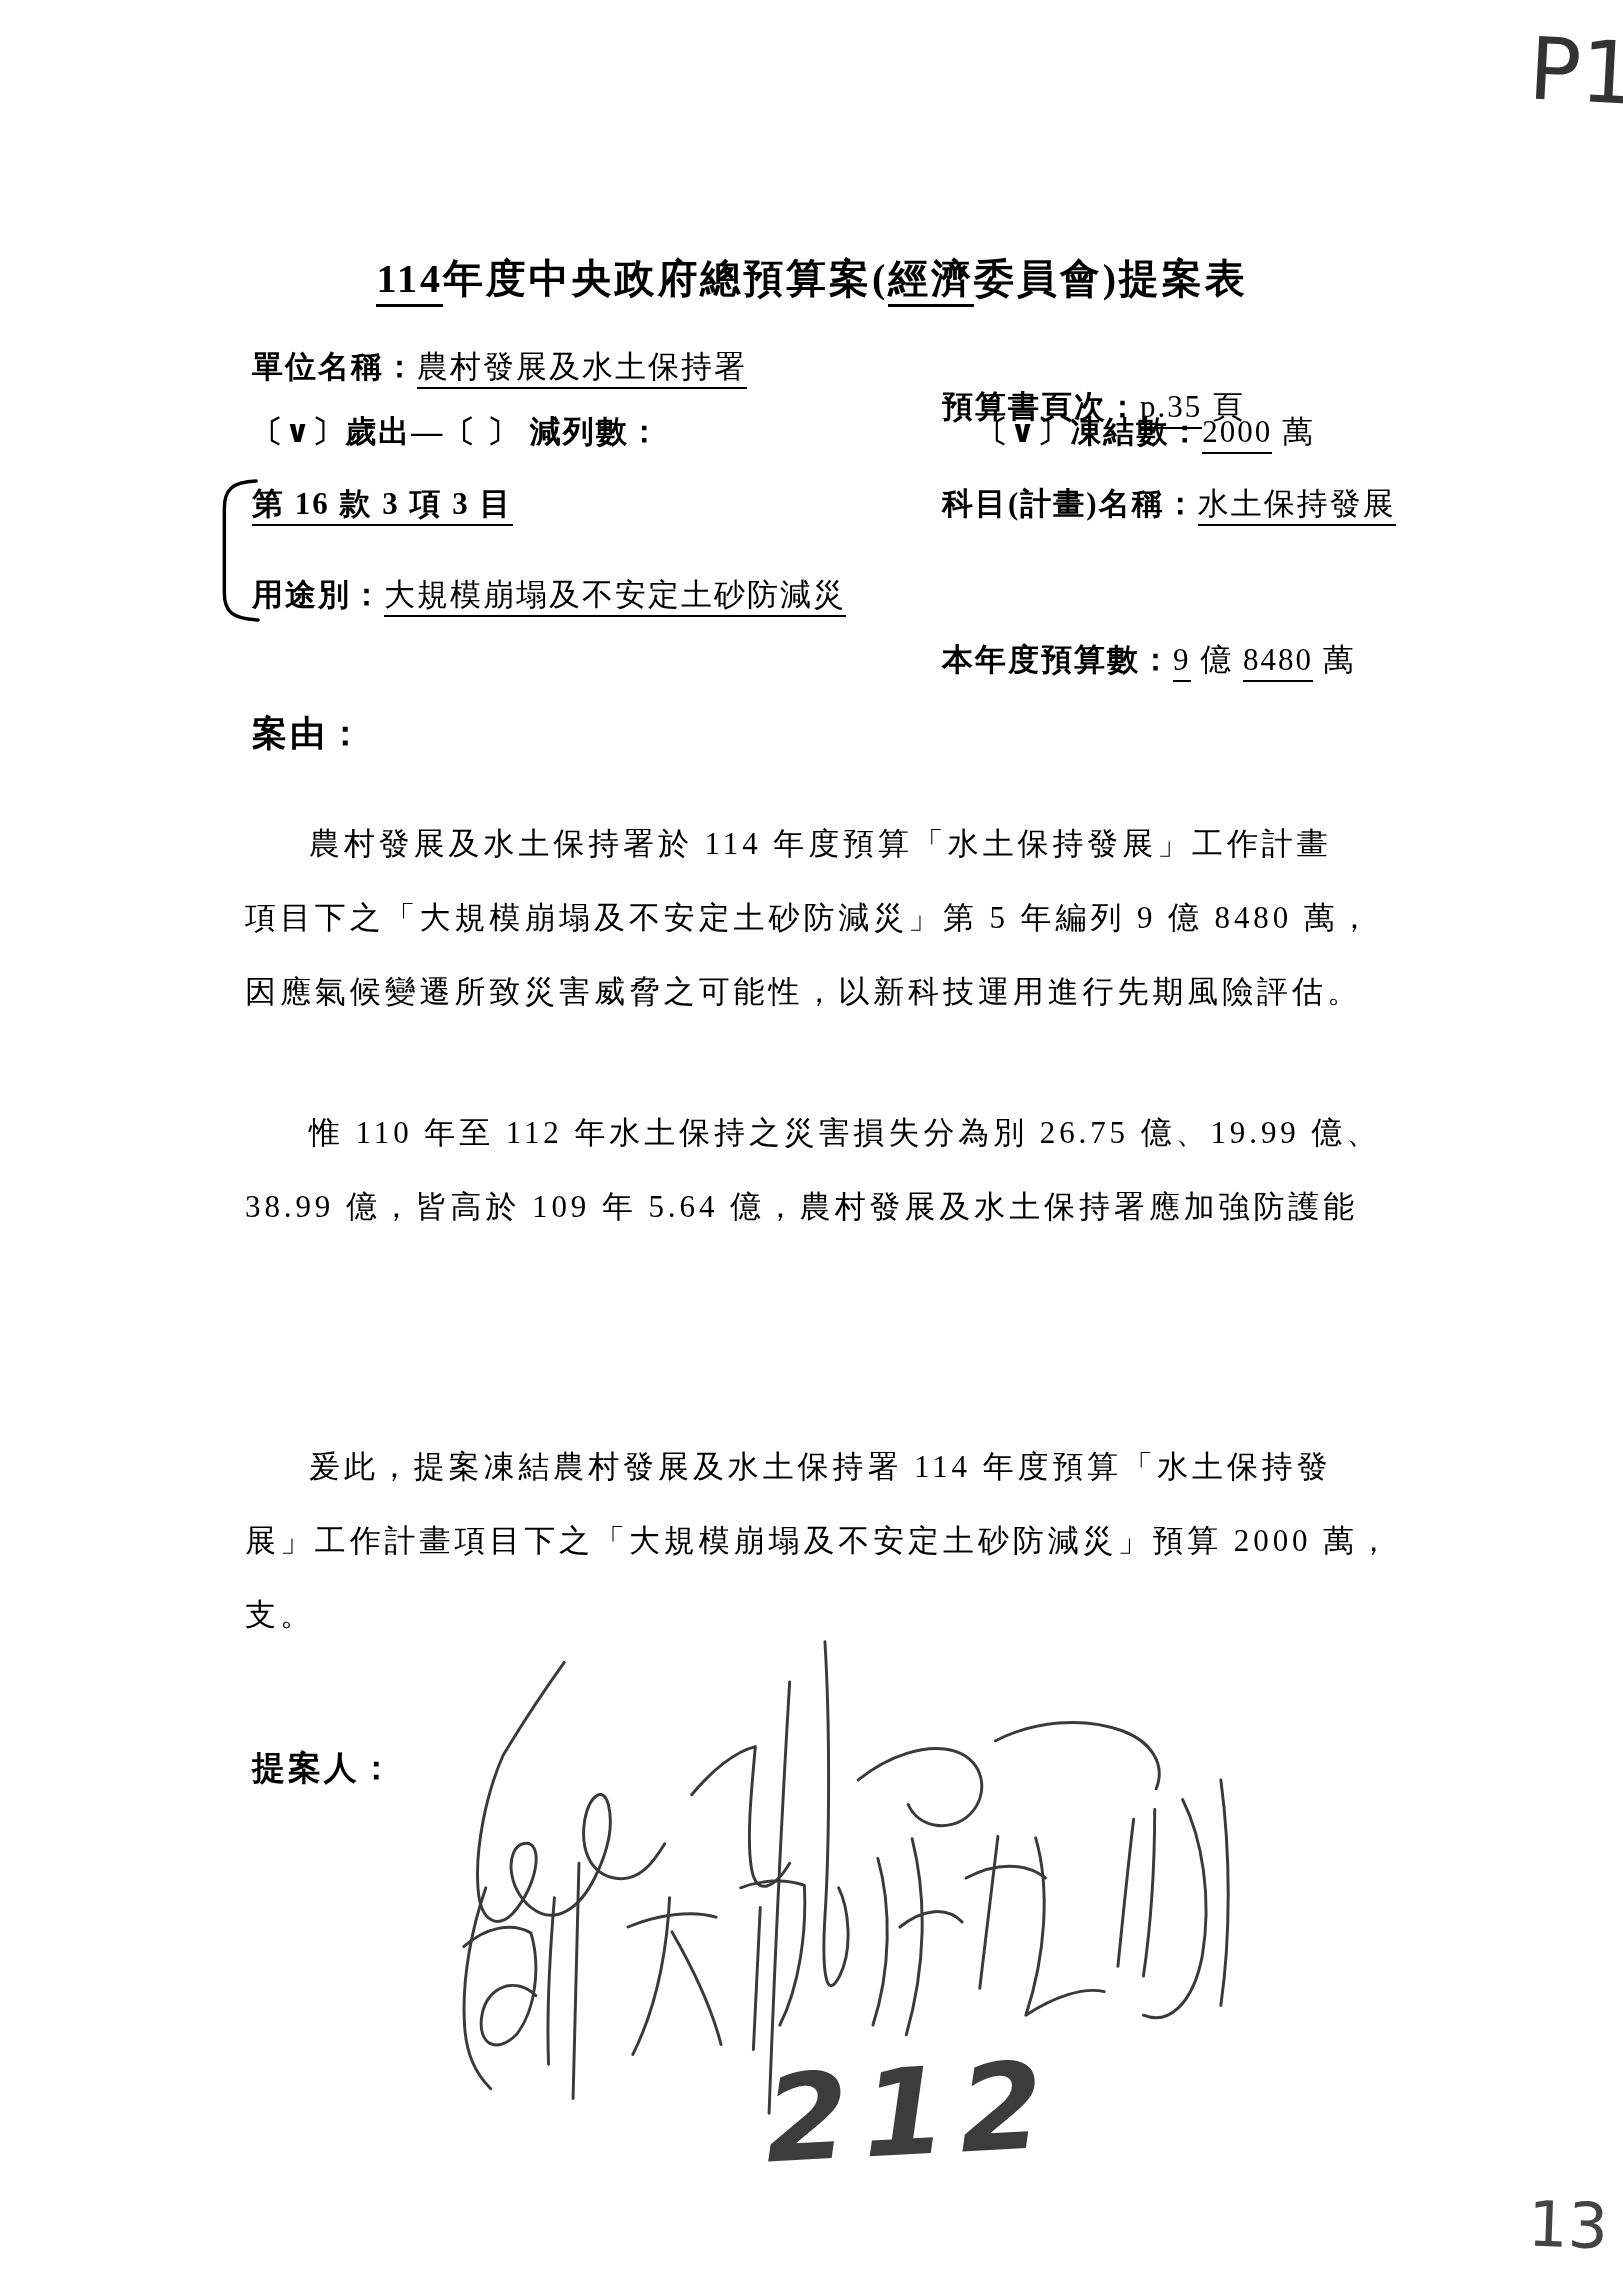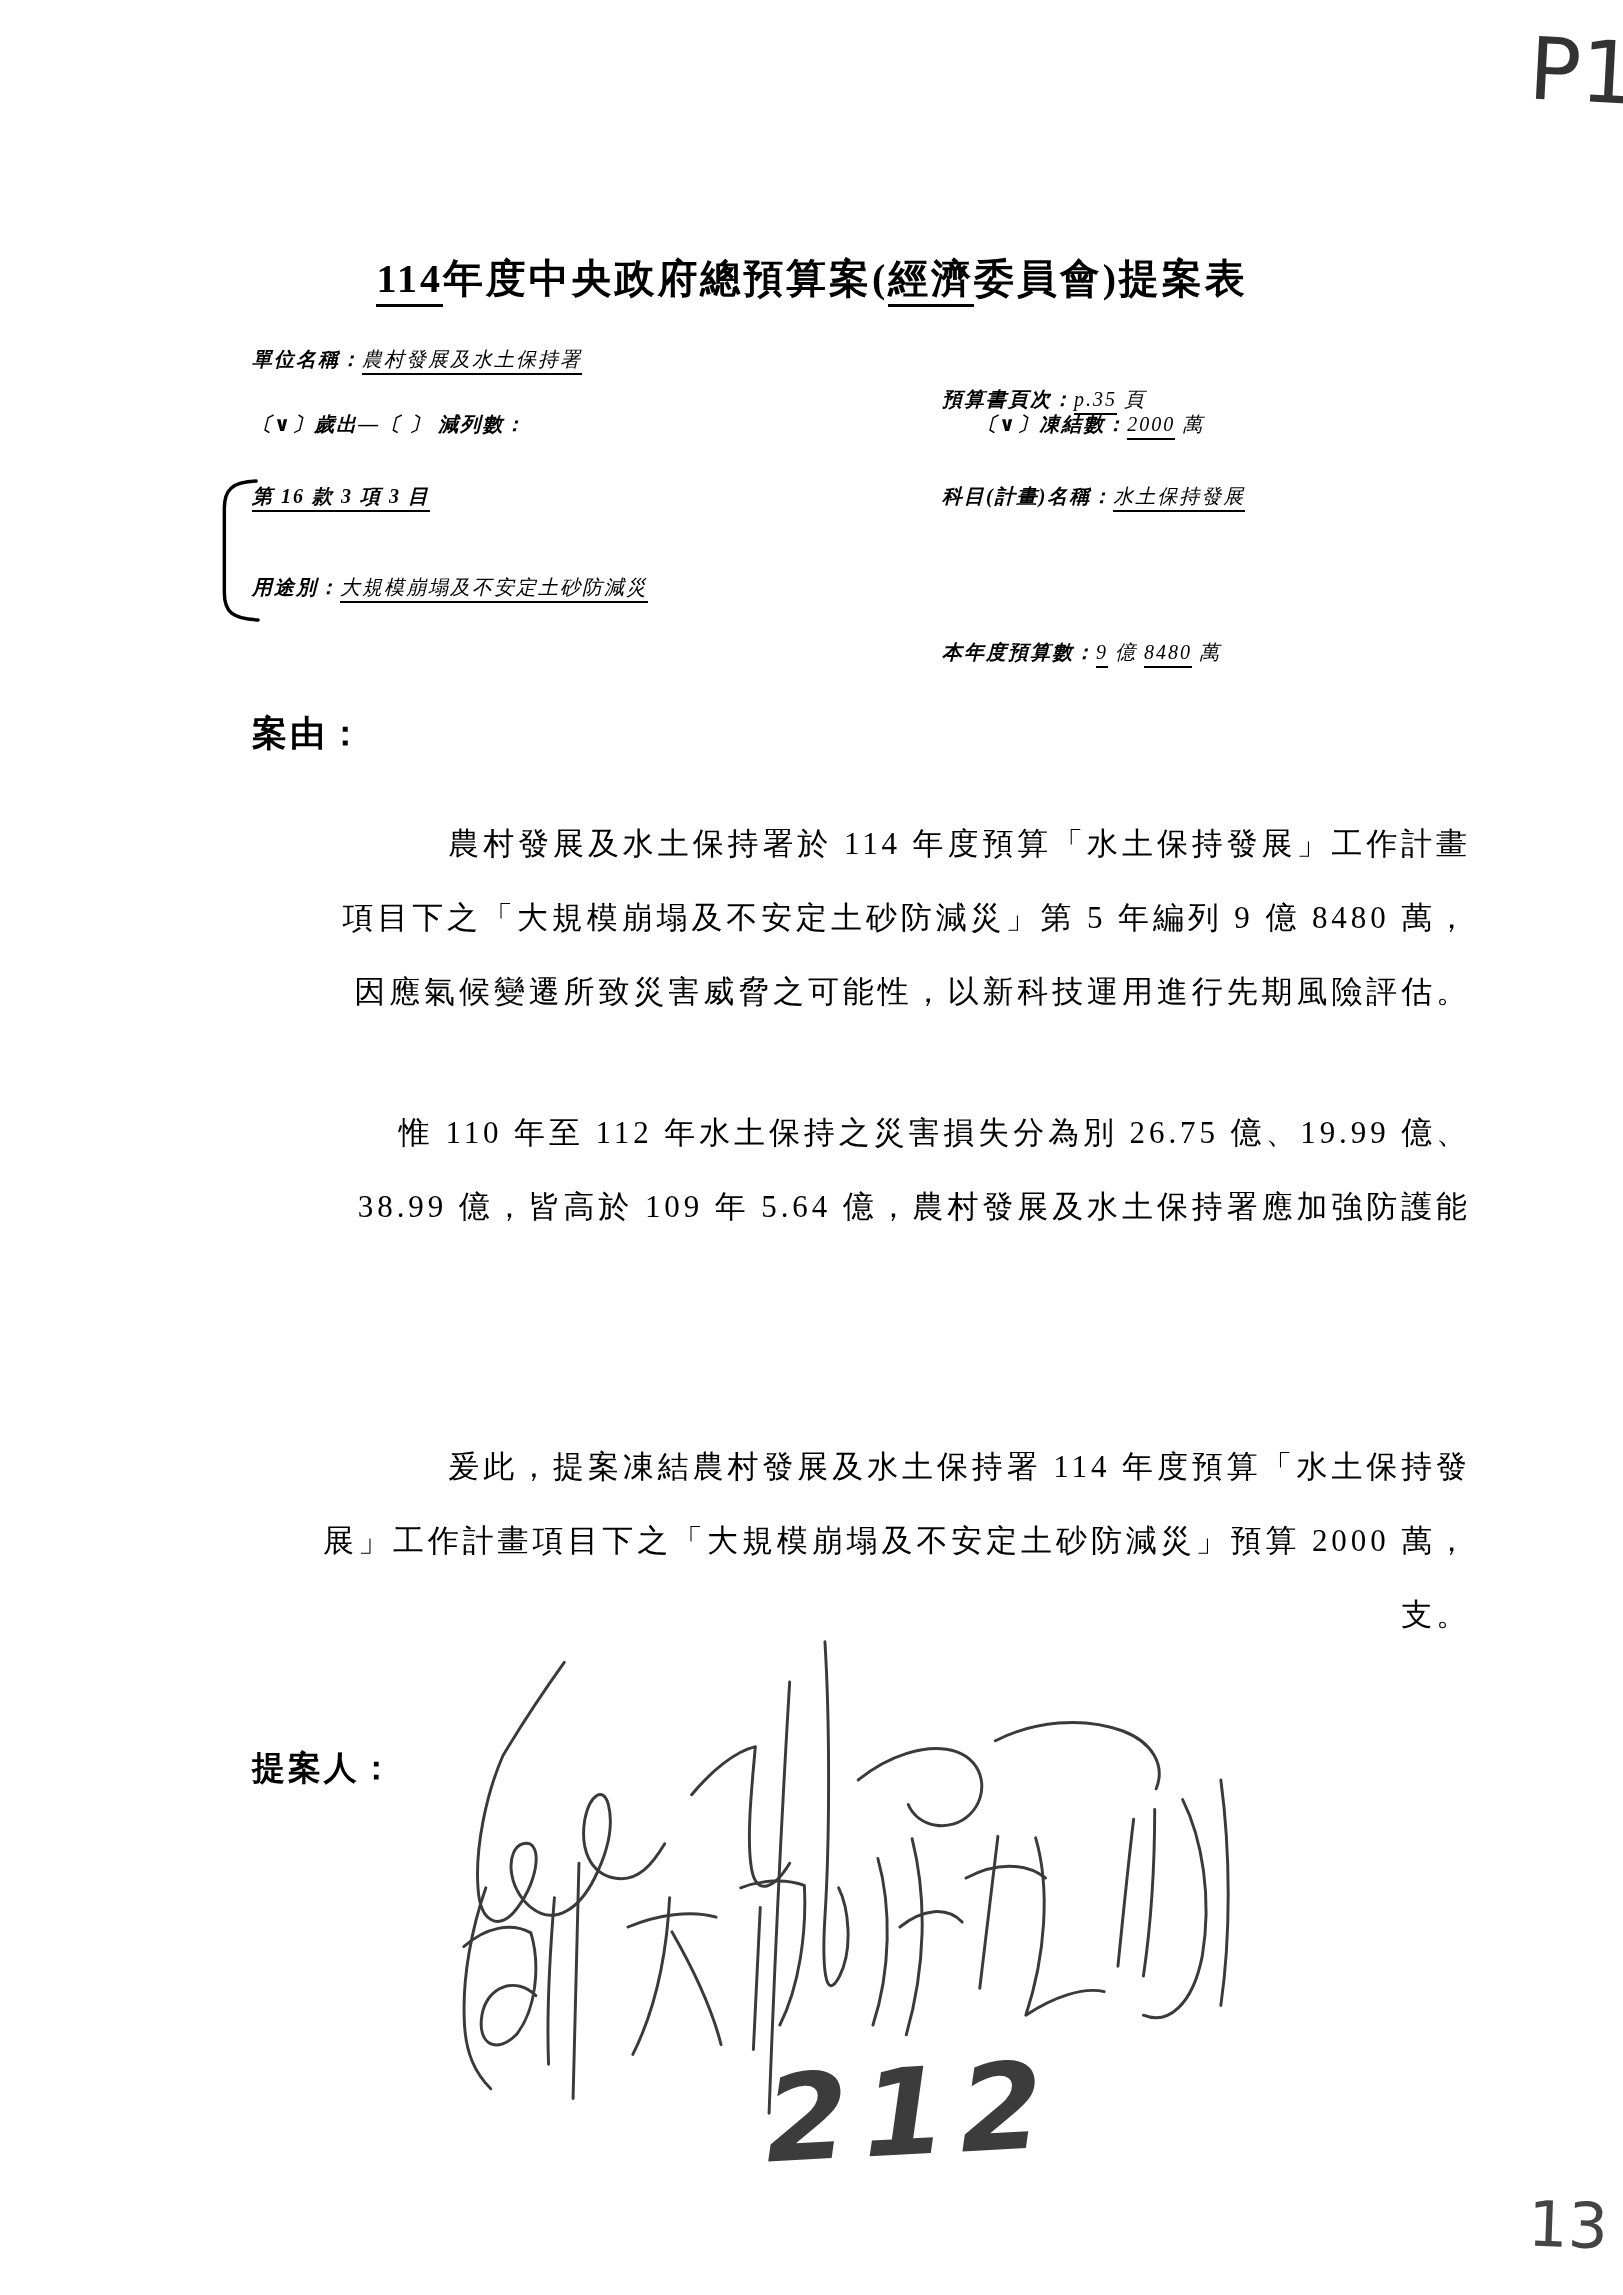--- a/index.html
+++ b/index.html
@@ -5,26 +5,26 @@
   html,body{margin:0;padding:0;background:#ffffff;}
   body{width:1624px;height:2295px;position:relative;overflow:hidden;
        font-family:"Liberation Serif","DejaVu Serif",serif;color:#000;}
   .abs{position:absolute;white-space:nowrap;}
   .doc{font-family:"Liberation Serif","DejaVu Serif",serif;}
   .bold{font-weight:bold;}
   .u{border-bottom:2.5px solid #000;padding-bottom:2.5px;}
   .u-thick{border-bottom:3.4px solid #000;padding-bottom:3.4px;}
   .title{top:251px;left:0;width:1624px;text-align:center;font-size:40px;
          font-weight:600;letter-spacing:2.9px;}
-  .formrow{font-size:20px;letter-spacing:2px;font-style:italic;}
+  .formrow{font-size:31px;letter-spacing:2px;}
   .leftcol{left:252px;}
   .rightcol{left:942px;}
   .heading{font-size:35px;font-weight:bold;letter-spacing:2.9px;}
   .para{position:absolute;left:245px;width:1226px;font-size:31px;letter-spacing:3.9px;}
-  .para .line{height:74px;line-height:74px;white-space:nowrap;text-align:right;}
+  .para .line{height:74px;line-height:74px;white-space:nowrap;}
   .indent{padding-left:64px;}
   .hand{font-family:"DejaVu Sans","Liberation Sans",sans-serif;color:#333;}
   .sig-svg{position:absolute;left:417px;top:1633px;}
   .bracket-svg{position:absolute;left:217px;top:477px;}
   .srname{position:absolute;opacity:0;font-size:4.9px;}
 </style>
 </head>
 <body>
 
 <div class="abs hand" style="left:1529px;top:20.6px;font-size:86px;font-weight:400;transform:rotate(3deg);">P1</div>

